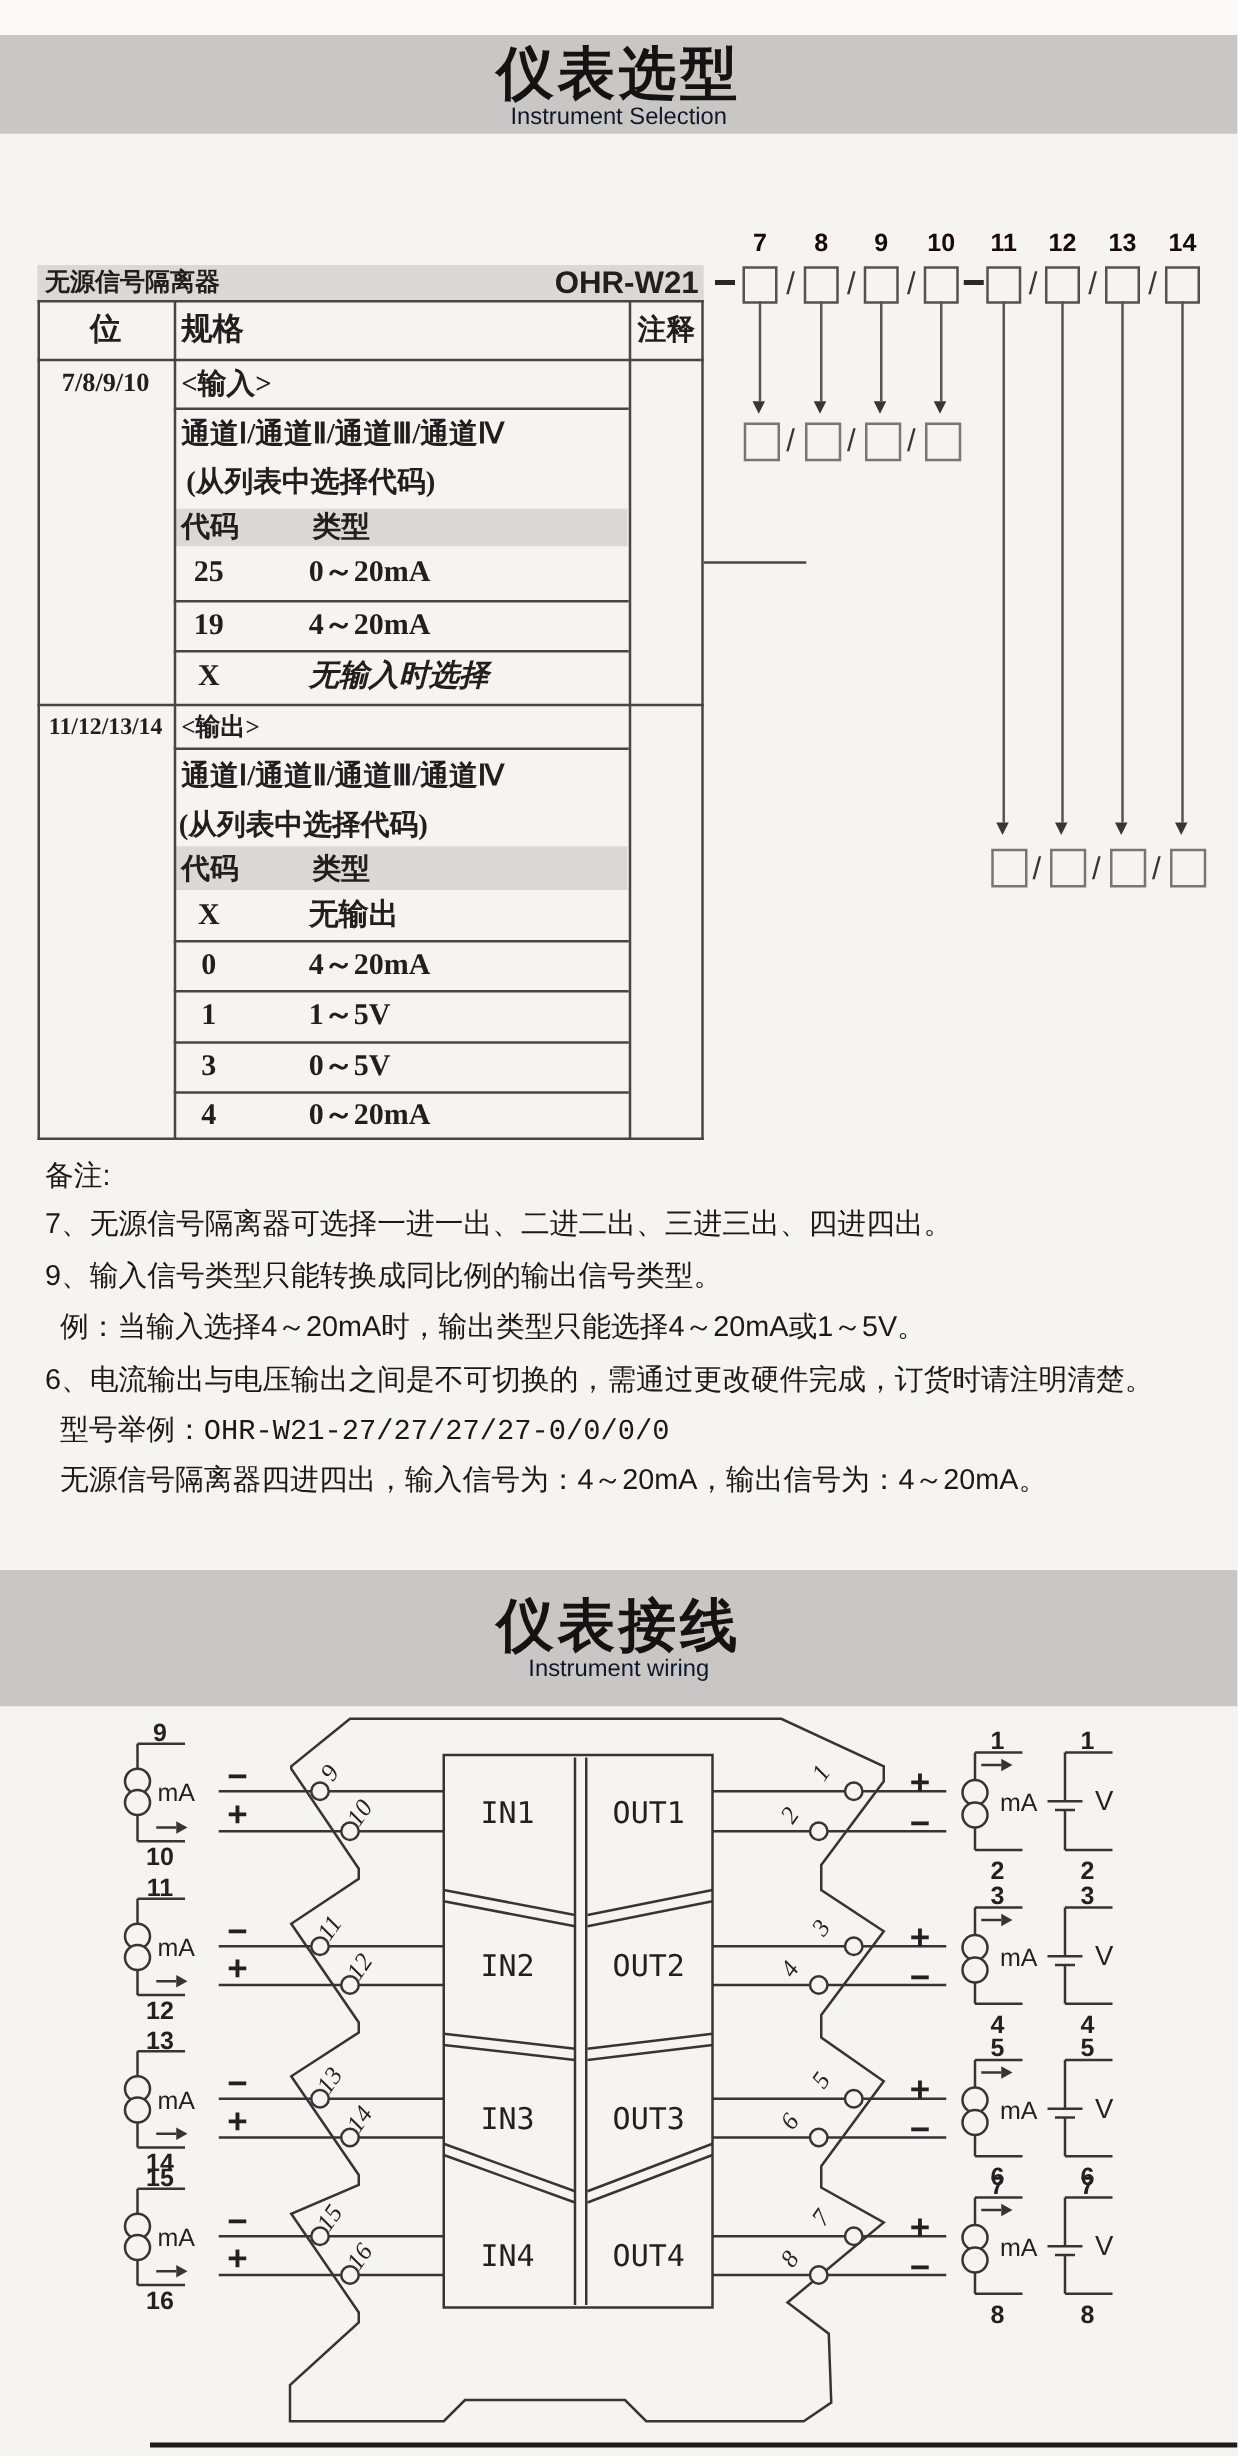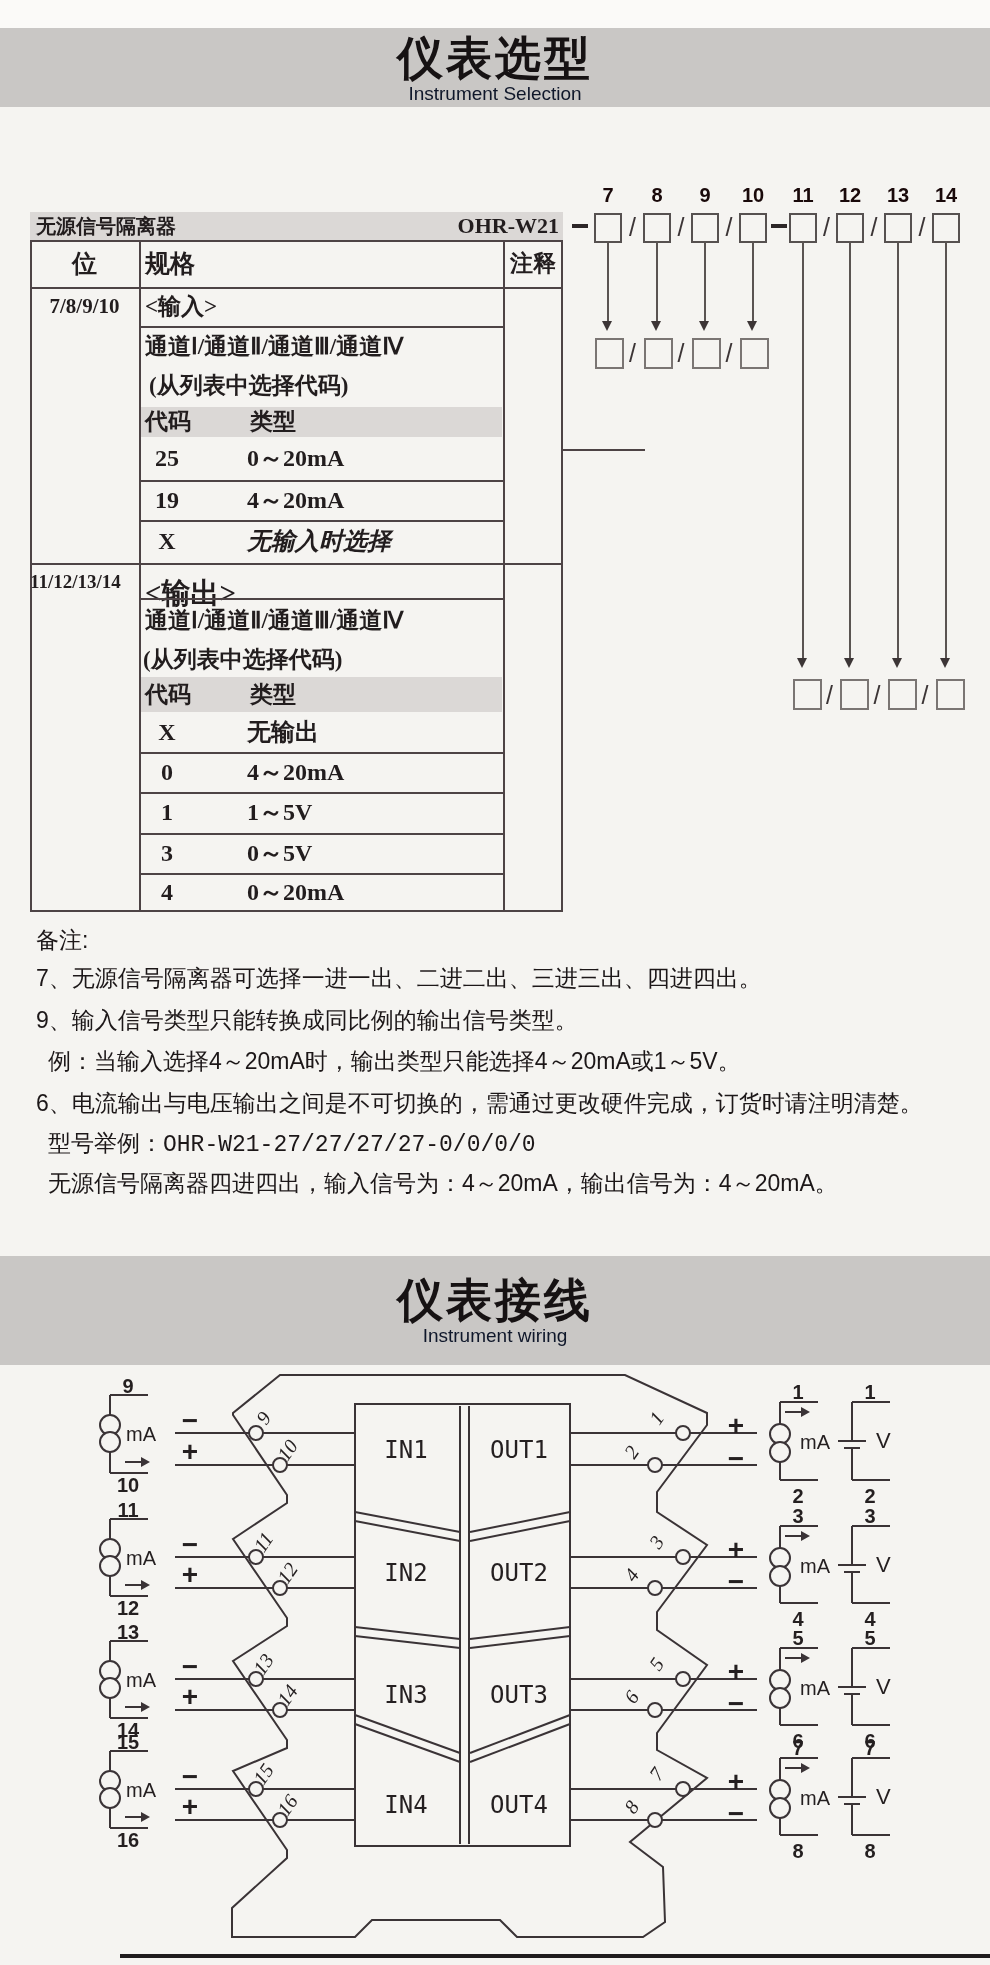--- a/index.html
+++ b/index.html
@@ -15,37 +15,37 @@
   .banner2{top:1236px;height:109px;margin-top:20px;}
   .banner-title{font-size:46px;font-weight:bold;letter-spacing:3px;color:#161213;line-height:1;}
   .banner1 .banner-title{margin-top:7px;}
   .banner2 .banner-title{margin-top:21px;}
   .banner-sub{font-size:19px;color:#0f172a;margin-top:2px;}
   
   .sel-table{position:absolute;left:30px;top:212px;width:533px;height:700px;}
   .strip{position:absolute;left:0;top:0;width:533px;height:28px;background:var(--grayrow);}
   .product{position:absolute;left:6px;top:0;line-height:28px;font-family:"Liberation Serif",serif;
            font-weight:bold;font-size:20px;white-space:nowrap;}
-  .model{position:absolute;right:4px;top:0;line-height:28px;font-family:Liberation Serif, serif;
-         font-weight:bold;font-size:22px;white-space:nowrap;}
+  .model{position:absolute;right:4px;top:0;line-height:28px;font-family:Liberation Sans, sans-serif;
+         font-weight:bold;font-size:25px;white-space:nowrap;}
   .hl{position:absolute;height:2px;background:var(--line);}
   .vl{position:absolute;width:2px;background:var(--line);}
   .band{position:absolute;left:110px;width:362px;background:var(--grayrow);}
   .tc{position:absolute;font-family:"Liberation Serif",serif;font-weight:bold;color:var(--ink);white-space:nowrap;}
   .h-pos {left:0;top:28px;width:109px;line-height:47px;text-align:center;font-size:25px;}
   .h-spec{left:115px;top:28px;line-height:47px;font-size:25px;}
   .h-note{left:473px;top:28px;width:60px;line-height:47px;text-align:center;font-size:23px;}
   .in-pos{left:0;top:75px;width:109px;line-height:39px;text-align:center;font-size:21px;}
   .in-title{left:115px;top:75px;line-height:39px;font-size:23px;}
   .in-ch{left:115px;top:114px;line-height:42px;font-size:23px;}
   .in-hint{left:119px;top:152px;line-height:44px;font-size:23px;}
   .in-code-label{left:115px;top:195px;line-height:30px;font-size:23px;}
   .in-type-label{left:220px;top:195px;line-height:30px;font-size:23px;}
-  .out-pos{left:0;top:351px;width:109px;line-height:38px;font-size:19px;}
-  .out-title{left:115px;top:362px;line-height:38px;font-size:29px;}
+  .out-pos{left:0;top:351px;width:109px;line-height:38px;text-align:center;font-size:19px;}
+  .out-title{left:115px;top:351px;line-height:38px;font-size:20px;}
   .out-ch{left:115px;top:386px;line-height:46px;font-size:23px;}
   .out-hint{left:113px;top:428px;line-height:40px;font-size:23px;}
   .out-code-label{left:115px;top:465px;line-height:35px;font-size:23px;}
   .out-type-label{left:220px;top:465px;line-height:35px;font-size:23px;}
   .code-cell{position:absolute;left:112px;width:50px;text-align:center;font-family:"Liberation Serif",serif;font-weight:bold;font-size:24px;}
   .type-cell{position:absolute;left:217px;font-family:"Liberation Serif",serif;font-weight:bold;font-size:24px;white-space:nowrap;}
   
   #model-diagram{position:absolute;left:0;top:0;width:990px;height:1000px;}
   .mnum{position:absolute;width:30px;text-align:center;font-size:20px;font-weight:bold;color:#19090a;}
   .mbox{position:absolute;width:24px;height:26px;border:2px solid #565150;background:var(--bg);}

